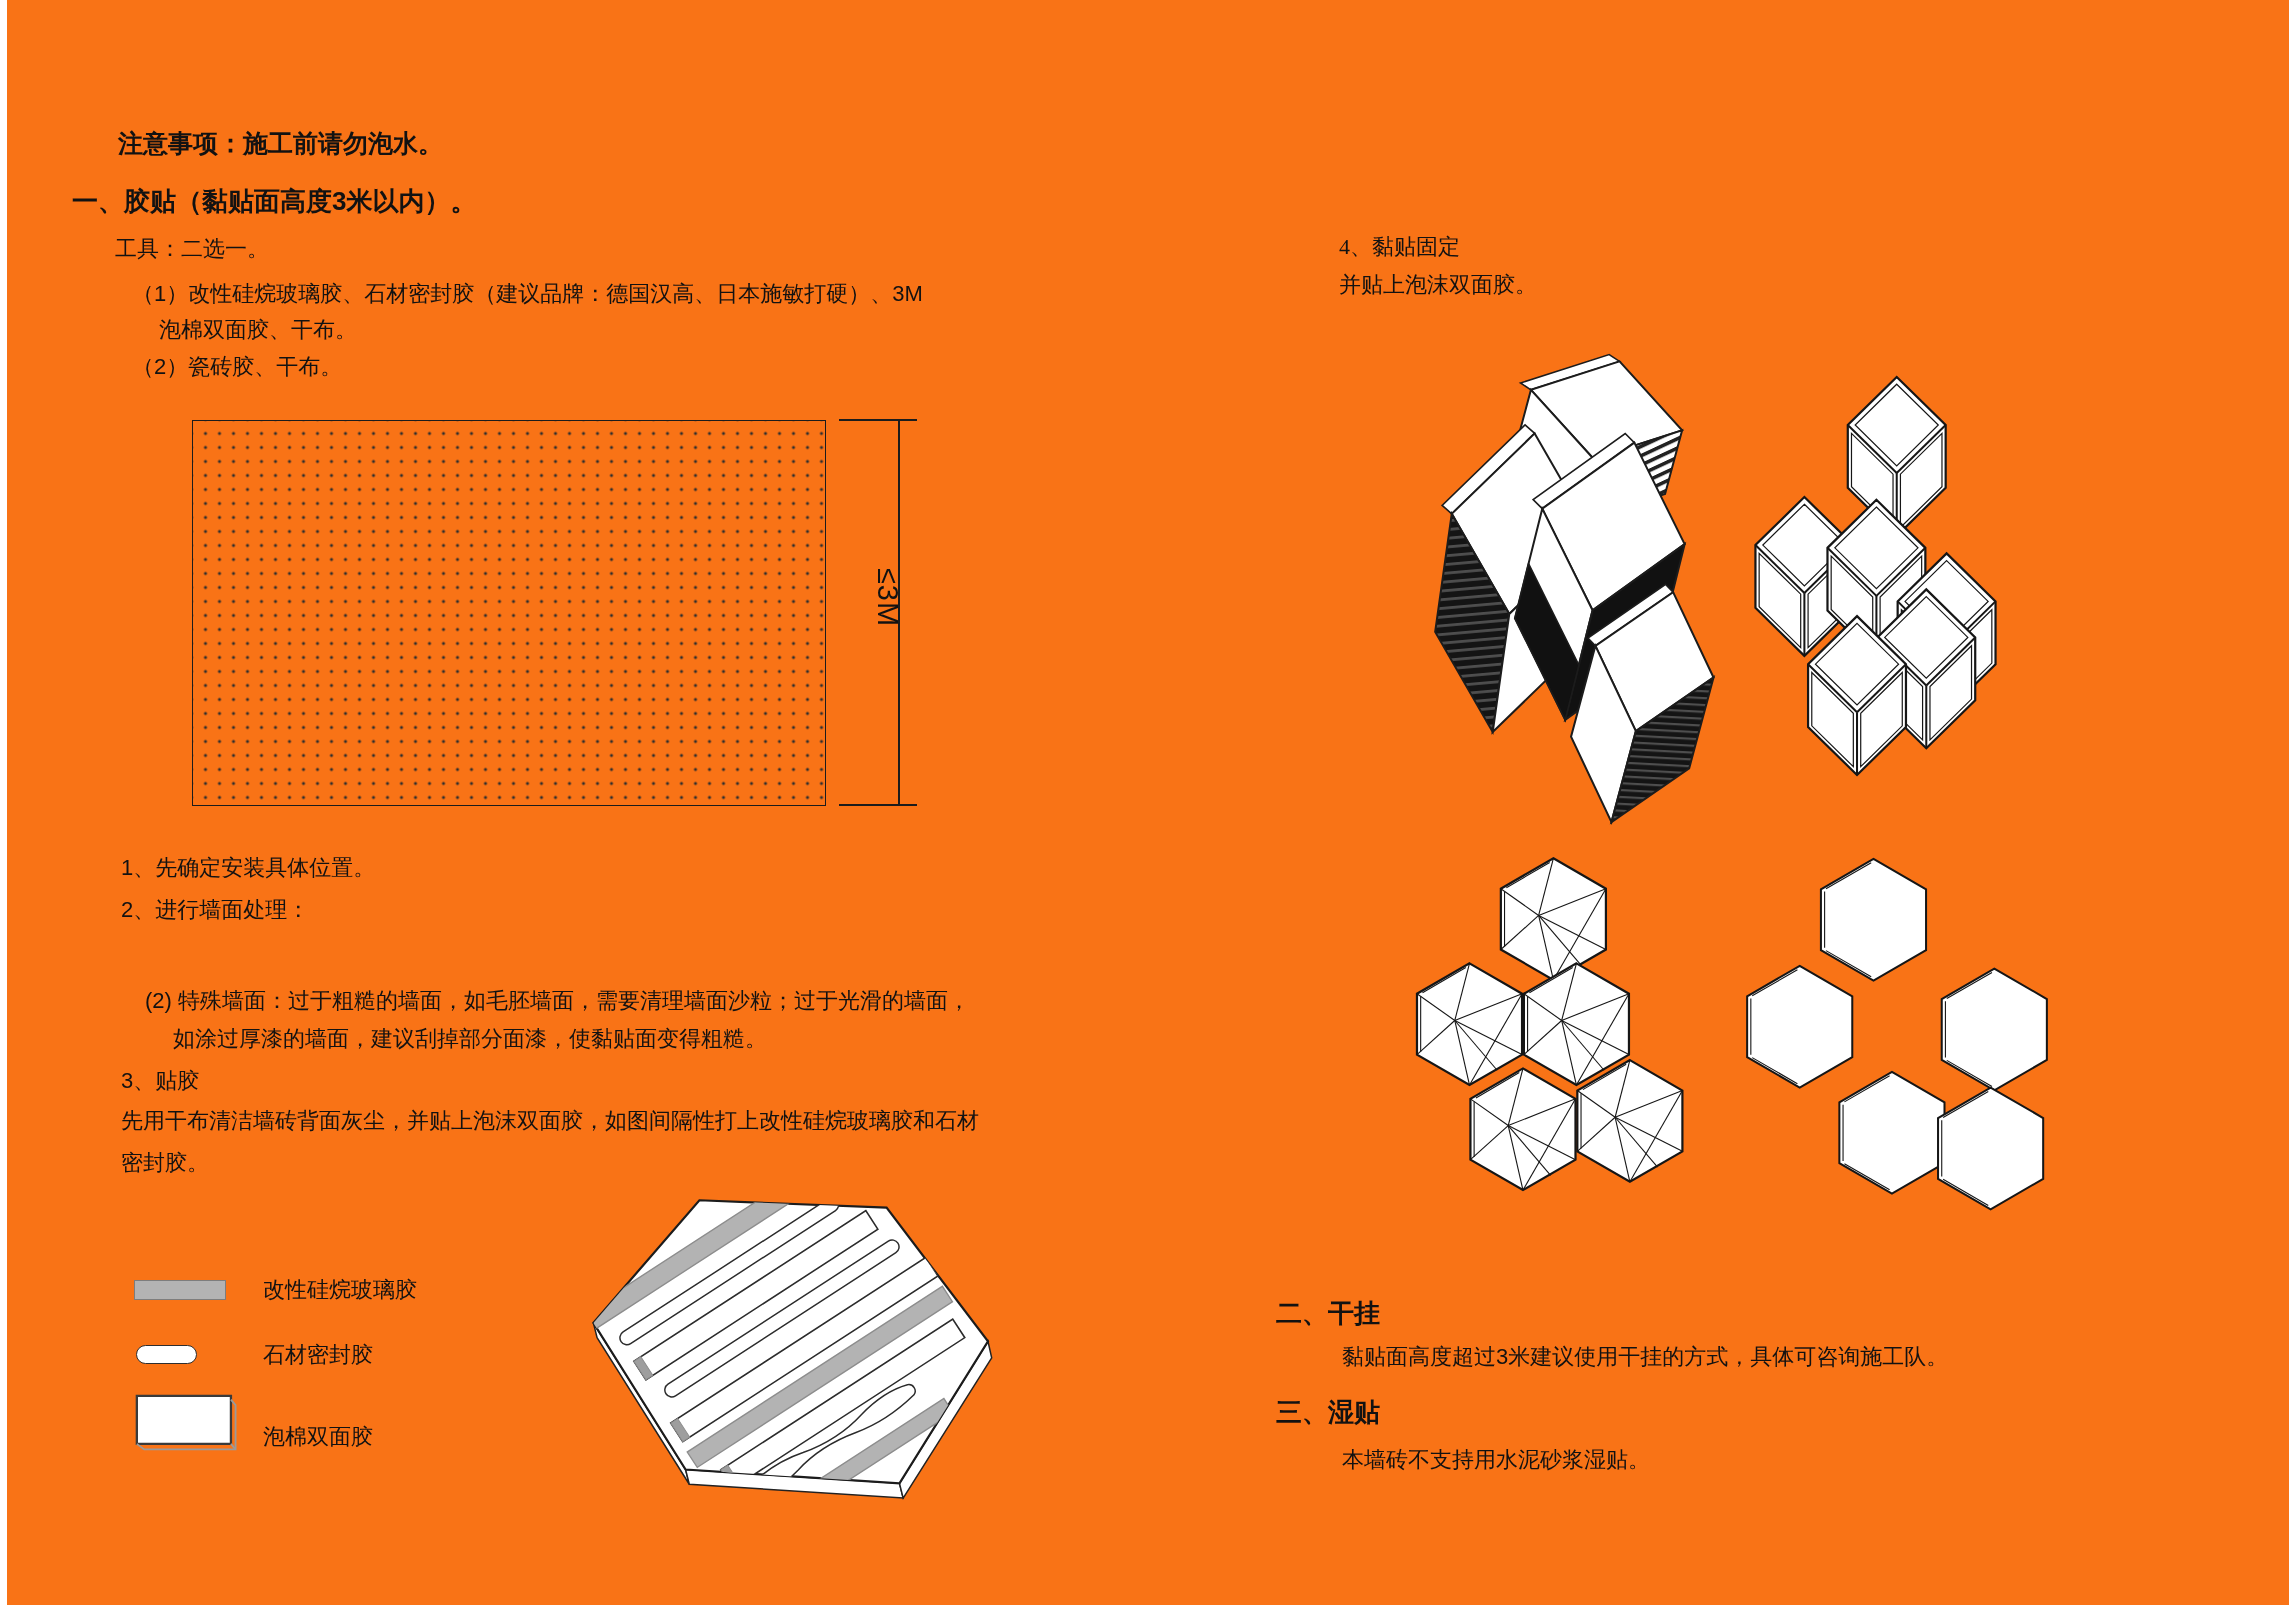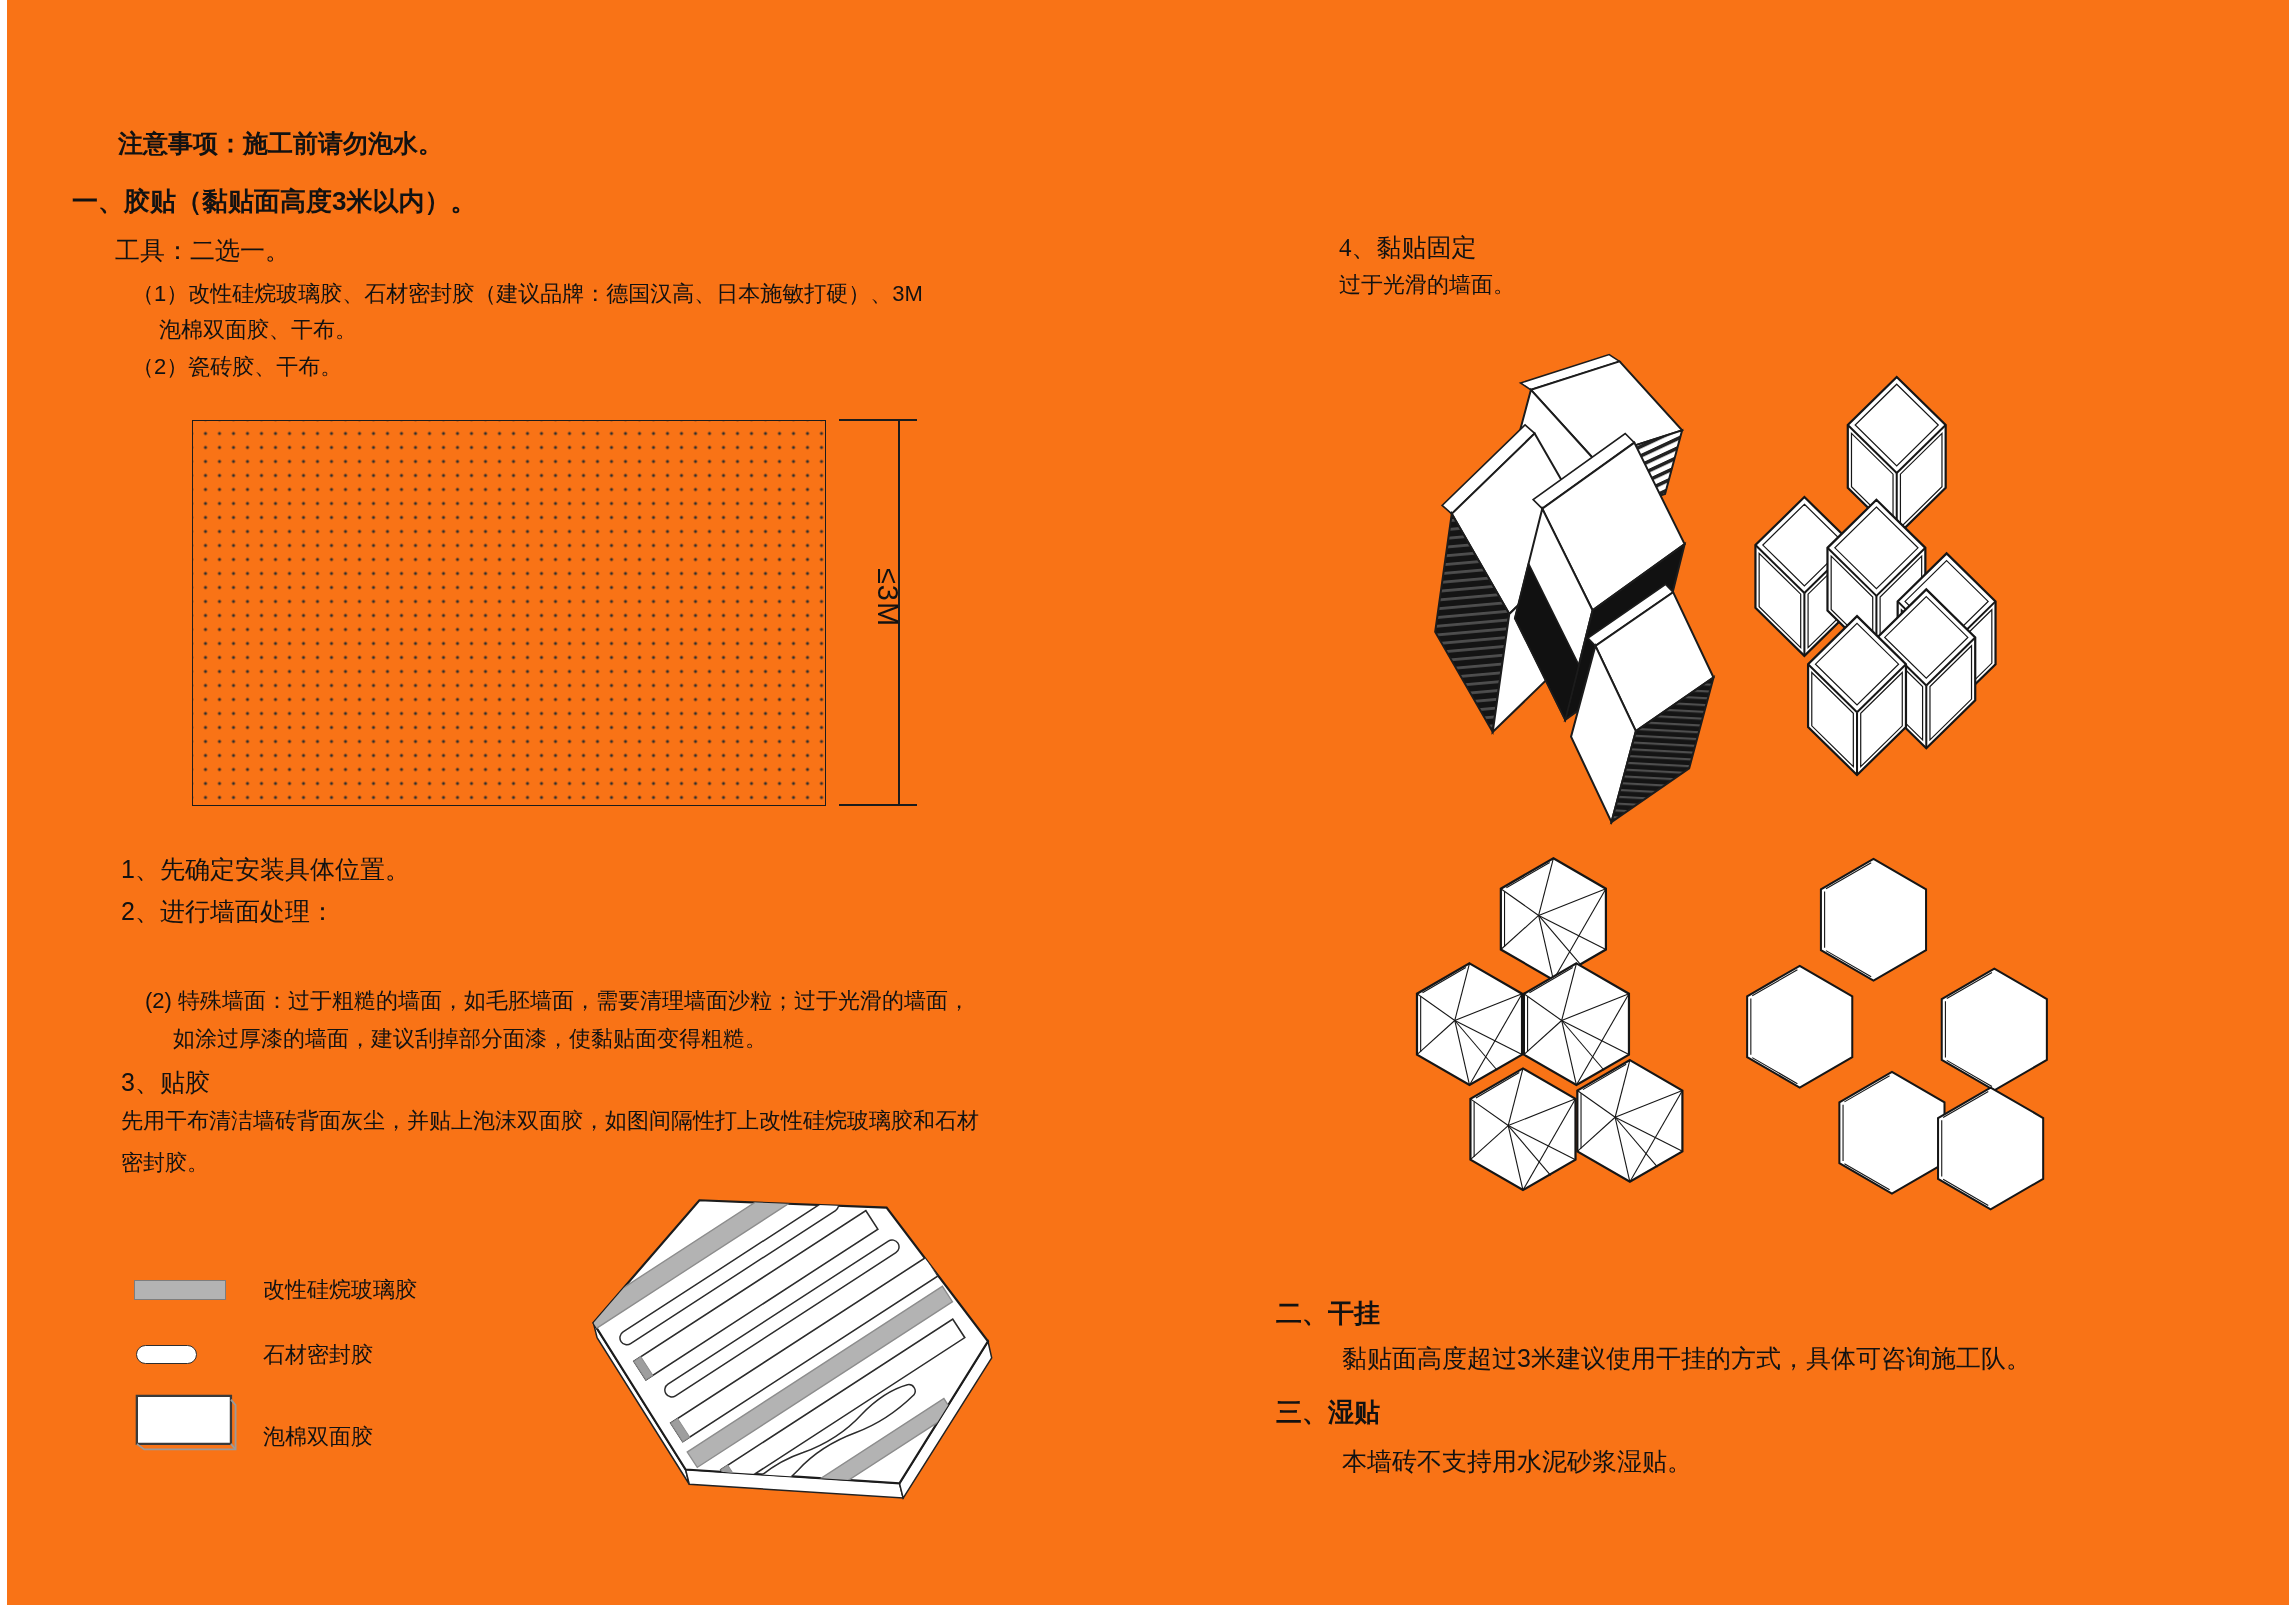--- a/index.html
+++ b/index.html
@@ -4,21 +4,21 @@
 <style>
   html,body{margin:0;padding:0;background:#fff;}
   #page{
     position:relative;width:2290px;height:1606px;background:#f97316;overflow:hidden;
     font-family:"Liberation Sans","DejaVu Sans",sans-serif;color:#111;margin-left:7px;
   }
   .t{position:absolute;white-space:nowrap;line-height:1.15;color:#121212;}
   .b{font-weight:bold;}
   .s28{font-size:26px;}
   .s27{font-size:25px;}
-  .s25{font-size:25px;}
+  .s25{font-size:22px;}
   .s24{font-size:22px;}
   
   #wall-rect{
     position:absolute;left:185px;top:420px;width:634px;height:386px;
     border:1.8px solid #1c1c1c;box-sizing:border-box;
     background-image:radial-gradient(circle,#2e2e2e 1.4px,rgba(0,0,0,0) 1.7px);
     background-size:14px 14px;background-position:5.5px 5.5px;
   }
   .dim-line{position:absolute;background:#1c1c1c;}
   #dim-label{
@@ -111,21 +111,21 @@
         </g>
         <g>
           <rect x="110" y="266" width="300" height="24" fill="#fff" stroke="#2c2c2c" stroke-width="1.7"></rect>
           <rect x="110" y="266" width="9" height="24" fill="#9e9e9e" stroke="#8d8d8d" stroke-width="1"></rect>
         </g>
       </g>
     </g>
   </svg>
 
   <div class="t s25" style="left:1332px;top:234px;font-family:Liberation Serif, serif;">4、黏贴固定</div>
-  <div class="t s24" style="left:1332px;top:272px;">过于光滑的墙面。</div>
+  <div class="t s24" style="left:1332px;top:272px;">并贴上泡沫双面胶。</div>
   <div class="t b s28" style="left:1269px;top:1299px;">二、干挂</div>
   <div class="t s25" style="left:1335px;top:1344px;">黏贴面高度超过3米建议使用干挂的方式，具体可咨询施工队。</div>
   <div class="t b s28" style="left:1269px;top:1398px;">三、湿贴</div>
   <div class="t s25" style="left:1335px;top:1447px;">本墙砖不支持用水泥砂浆湿贴。</div>
 
   <svg style="left:1440px;top:341px;" width="323" height="517" viewBox="0 0 350 560">
     <defs>
       <pattern id="hatch" patternUnits="userSpaceOnUse" width="7" height="7" patternTransform="rotate(38)">
         <rect width="7" height="7" fill="#fff"></rect>
         <rect width="3" height="7" fill="#222"></rect>

